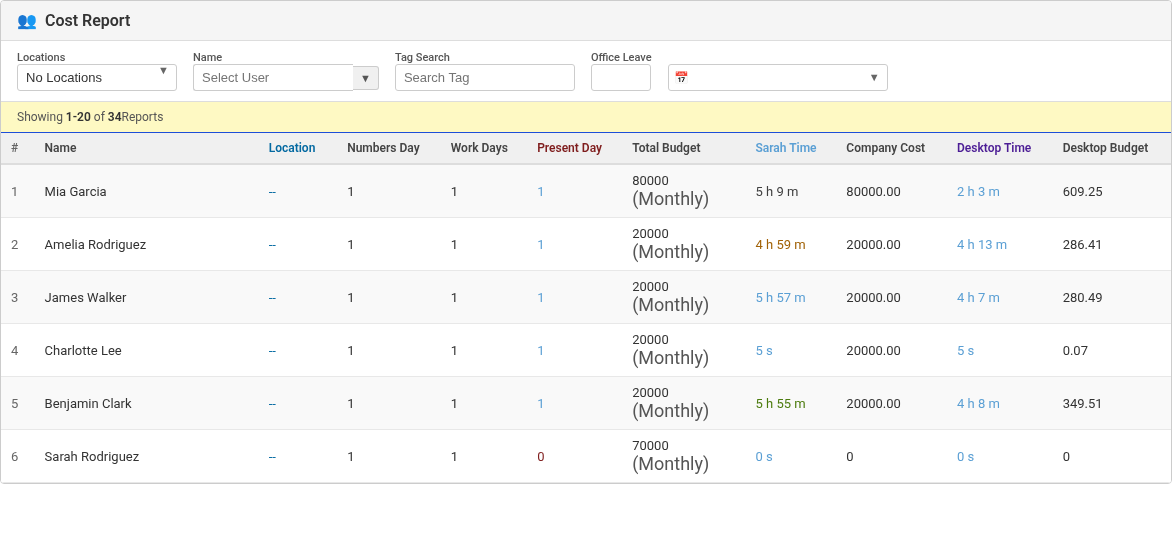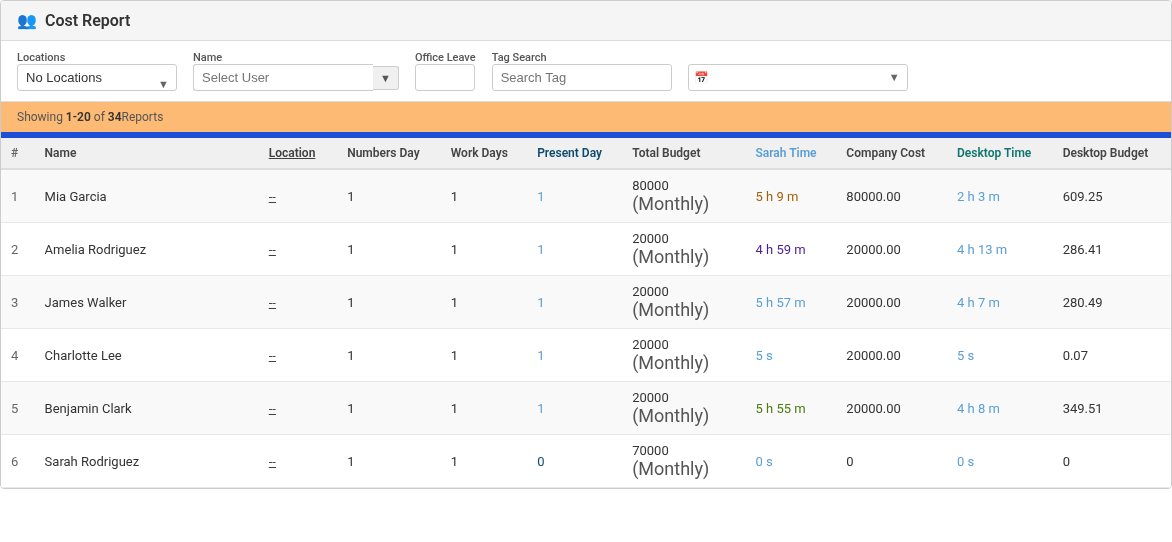--- a/index.html
+++ b/index.html
@@ -45,21 +45,21 @@
       flex-direction: column;
     }
     .filter-label {
       font-size: 11px;
       color: #555;
       font-weight: 500;
     }
     .filter-select-wrapper {
       position: relative;
       display: flex;
-      align-items: flex-end;
+      align-items: flex-start;
     }
     .filter-select {
       appearance: none;
       border: 1px solid #ccc;
       border-radius: 3px;
       padding: 5px 28px 5px 8px;
       font-size: 13px;
       background: #fff;
       color: #333;
       cursor: pointer;
@@ -107,22 +107,22 @@
       position: absolute;
       right: 8px;
       color: #666;
       font-size: 11px;
       pointer-events: none;
     }
     .showing-bar {
       padding: 8px 16px;
       font-size: 12px;
       color: #555;
-      border-bottom: 6px solid #1d4ed8;
-      background: #fdba74;
+      border-bottom: 1px solid #1d4ed8;
+      background: #fef9c3;
     }
     .showing-bar strong {
       font-weight: 600;
       color: #333;
     }
     .table-wrapper {
       overflow-x: auto;
     }
     table {
       width: 100%;
@@ -151,28 +151,28 @@
       background: #fff;
     }
     tbody td {
       padding: 8px 10px;
       font-size: 13px;
       color: #333;
       vertical-align: middle;
     }
     .col-num { width: 30px; color: #666; }
     .col-name { width: 200px; }
-    .col-location { width: 70px; color: #404040; text-decoration: underline; }
+    .col-location { width: 70px; color: #0369a1; }
     .col-numbers-day { width: 70px; }
     .col-work-days { width: 70px; }
-    .col-present-day { width: 70px; color: #0c4a6e; }
+    .col-present-day { width: 70px; color: #7f1d1d; }
     .col-total-budget { width: 110px; }
     .col-total-time { width: 80px; color: #5a9fd4; }
     .col-company-cost { width: 90px; }
-    .col-desktop-time { width: 80px; color: #0f766e; }
+    .col-desktop-time { width: 80px; color: #4c1d95; }
     .col-desktop-budget { width: 90px; }
     .budget-text { font-size: 18px; color: #555; }
     .select-with-btn {
       display: flex;
       align-items: center;
     }
     .select-btn {
       border: 1px solid #ccc;
       border-left: none;
       background: #f0f0f0;
@@ -183,21 +183,21 @@
       border-radius: 0 3px 3px 0;
     }
     .select-name {
       border: 1px solid #ccc;
       border-right: none;
       border-radius: 3px 0 0 3px;
       padding: 5px 8px;
       font-size: 13px;
       color: #888;
       background: #fff;
-      width: 180px;
+      width: 160px;
       cursor: pointer;
     }
   </style>
 </head>
 <body>
 
 <div class="container">
 
   <div class="header">
     <span class="header-icon">👥</span>
@@ -216,27 +216,27 @@
 
     <div class="filter-group">
       <span class="filter-label">Name</span>
       <div class="select-with-btn">
         <input type="text" class="select-name" placeholder="Select User" style="">
         <button class="select-btn">▼</button>
       </div>
     </div>
 
     <div class="filter-group">
+      <span class="filter-label">Tag Search</span>
+      <input type="text" class="filter-input" style="width: 180px;" placeholder="Search Tag">
+    </div>
+
+    <div class="filter-group">
       <span class="filter-label">Office Leave</span>
       <input type="text" class="filter-input" style="width: 60px;">
-    </div>
-
-    <div class="filter-group">
-      <span class="filter-label">Tag Search</span>
-      <input type="text" class="filter-input" style="width: 180px;" placeholder="Search Tag">
     </div>
 
     <div class="filter-group">
       <div class="date-range-wrapper">
         <span class="date-cal-icon">📅</span>
         <input type="text" class="date-range-input" style="">
         <span class="date-arrow">▼</span>
       </div>
     </div>
 
@@ -268,37 +268,37 @@
       <td class="col-num">1</td>
       <td class="col-name">Mia Garcia</td>
       <td class="col-location">--</td>
       <td class="col-numbers-day">1</td>
       <td class="col-work-days">1</td>
       <td class="col-present-day" style="color:#5a9fd4;">1</td>
       <td class="col-total-budget">
         <span>80000</span><br>
         <span class="budget-text">(Monthly)</span>
       </td>
-      <td class="col-total-time" style="color:#a16207;">5 h 9 m</td>
+      <td class="col-total-time" style="color:#404040;">5 h 9 m</td>
       <td class="col-company-cost">80000.00</td>
       <td class="col-desktop-time" style="color:#5a9fd4;">2 h 3 m</td>
       <td class="col-desktop-budget">609.25</td>
     </tr>
           <tr>
       <td class="col-num">2</td>
       <td class="col-name">Amelia Rodriguez</td>
       <td class="col-location">--</td>
       <td class="col-numbers-day">1</td>
       <td class="col-work-days">1</td>
       <td class="col-present-day" style="color:#5a9fd4;">1</td>
       <td class="col-total-budget">
         <span>20000</span><br>
         <span class="budget-text">(Monthly)</span>
       </td>
-      <td class="col-total-time" style="color:#4c1d95;">4 h 59 m</td>
+      <td class="col-total-time" style="color:#a16207;">4 h 59 m</td>
       <td class="col-company-cost">20000.00</td>
       <td class="col-desktop-time" style="color:#5a9fd4;">4 h 13 m</td>
       <td class="col-desktop-budget">286.41</td>
     </tr>
           <tr>
       <td class="col-num">3</td>
       <td class="col-name">James Walker</td>
       <td class="col-location">--</td>
       <td class="col-numbers-day">1</td>
       <td class="col-work-days">1</td>

